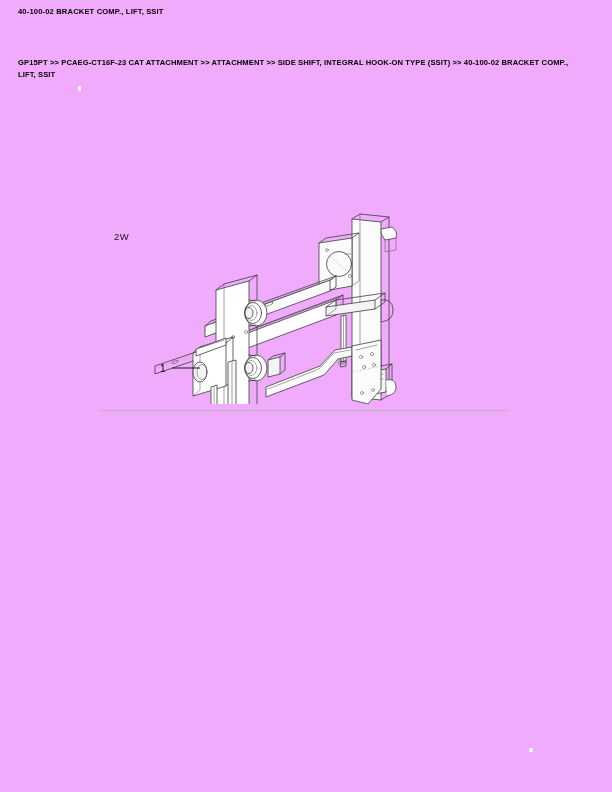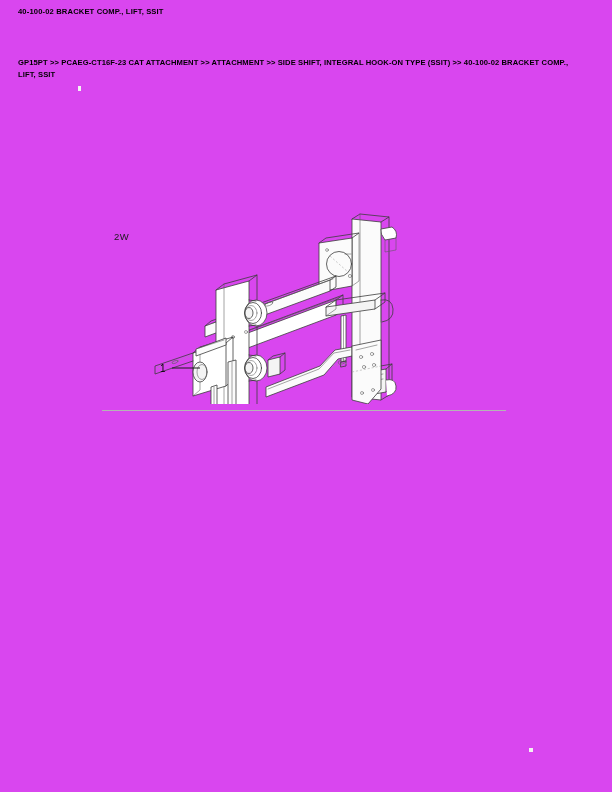--- a/index.html
+++ b/index.html
@@ -14,21 +14,21 @@
     position: relative;
     font-family: "Liberation Sans", sans-serif;
     color: #000000;
     overflow: hidden;
   }
   .page {
     position: absolute;
     inset: 0;
     width: 612px;
     height: 792px;
-    background: #d946ef;
+    background: #f0abfc;
   }
 
   
   .doc-title {
     position: absolute;
     left: 18px;
     top: 7px;
     font-size: 7.6px;
     font-weight: bold;
     letter-spacing: 0.15px;

